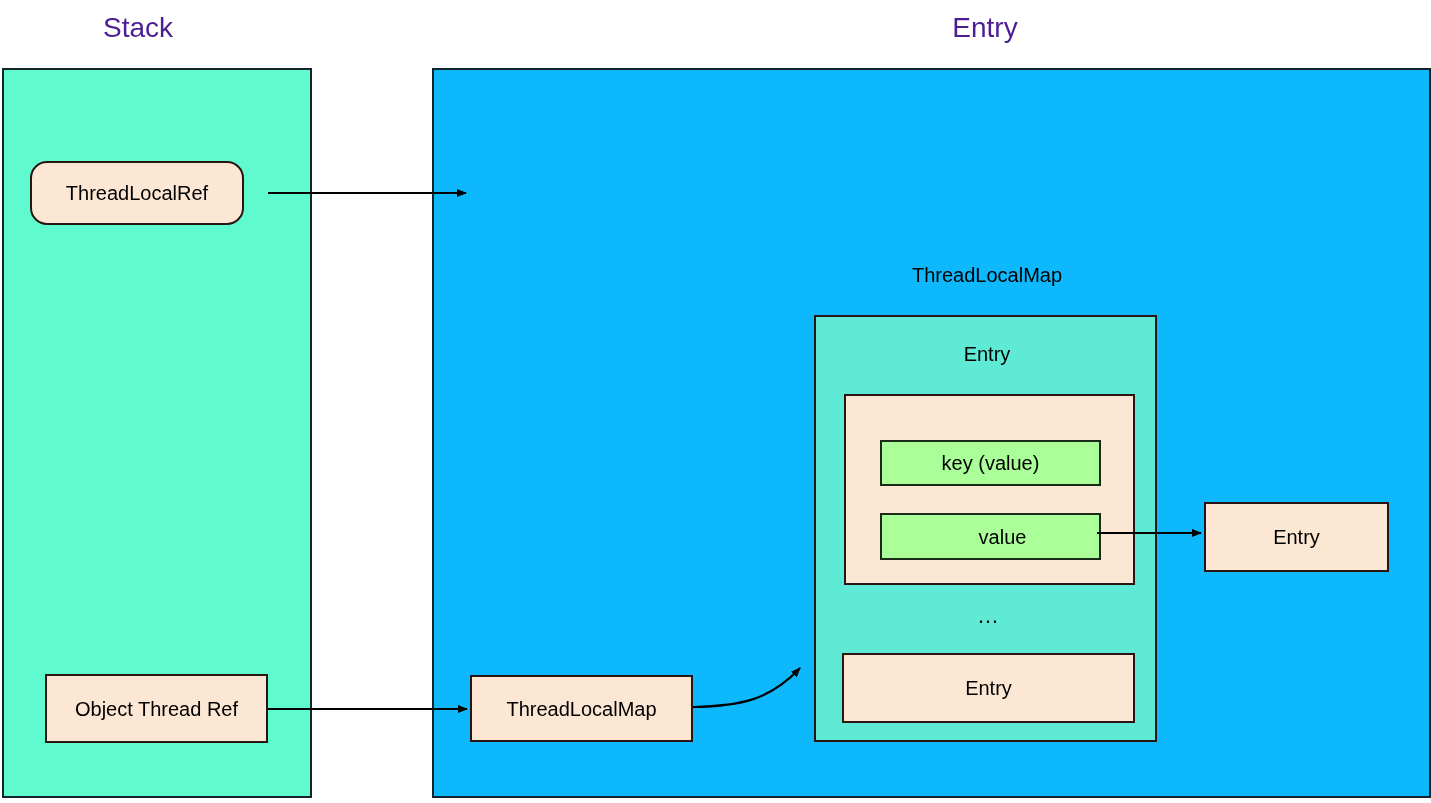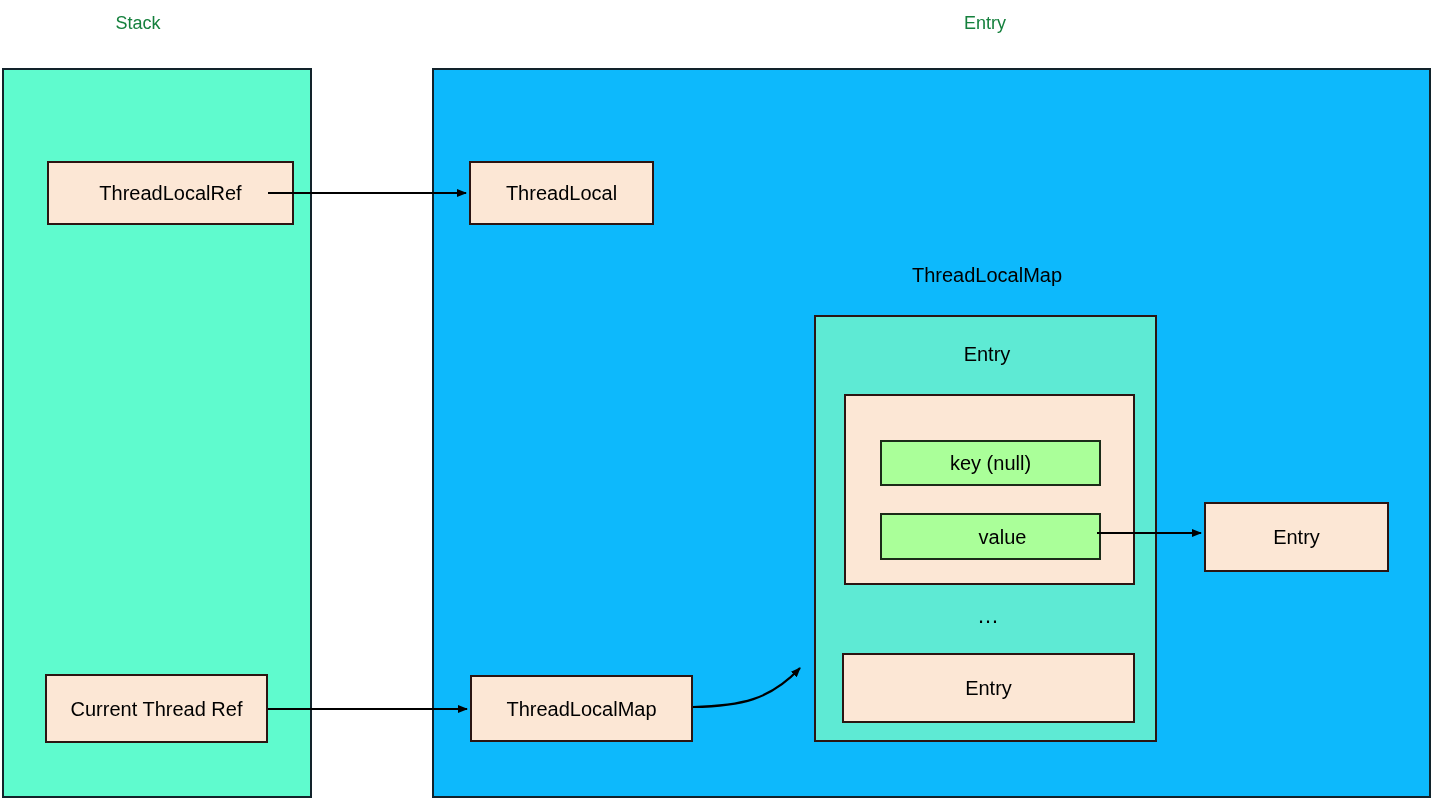--- a/index.html
+++ b/index.html
@@ -18,23 +18,23 @@
   }
   #canvas {
     position: absolute;
     left: 0;
     top: 0;
     width: 1431px;
     height: 803px;
   }
   .region-label {
     position: absolute;
-    font-size: 18px;
+    font-size: 28px;
     line-height: 1;
-    color: #15803d;
+    color: #4c1d95;
     text-align: left;
     white-space: nowrap;
     transform: translateX(-50%);
   }
   .region {
     position: absolute;
     box-sizing: border-box;
     border: 2.5px solid #12232b;
   }
   .region-stack {
@@ -101,50 +101,47 @@
 <div id="canvas">
 
   <div class="region-label" style="left:138px; top:14px;">Stack</div>
 
   <div class="region-label" style="left:985px; top:14px;">Entry</div>
 
   <div class="region region-stack" style="left:2px; top:68px; width:310px; height:730px;"></div>
 
   <div class="region region-heap" style="left:432px; top:68px; width:999px; height:730px;"></div>
 
-  <div class="node node-cream" style="left:47px; top:161px; width:247px; height:64px;">
+  <div class="node node-cream" style="left:30px; top:161px; width:214px; height:64px;border-radius:17px;">
     <span>ThreadLocalRef</span>
   </div>
 
   <div class="node node-cream" style="left:45px; top:674px; width:223px; height:69px;">
-    <span>Current Thread Ref</span>
+    <span>Object Thread Ref</span>
   </div>
 
-  <div class="node node-cream" style="left:469px; top:161px; width:185px; height:64px;">
-    <span>ThreadLocal</span>
-  </div>
 
   <div class="node node-cream" style="left:470px; top:675px; width:223px; height:67px;">
     <span>ThreadLocalMap</span>
   </div>
 
   <div class="node node-cream" style="left:1204px; top:502px; width:185px; height:70px;">
     <span>Entry</span>
   </div>
 
   <div class="inner-label" style="left:987px; top:265px;">ThreadLocalMap</div>
 
   <div class="node node-pink" style="left:814px; top:315px; width:343px; height:427px;">
 
     <div class="inner-label" style="left:171px; top:27px;">Entry</div>
 
     <div class="node node-cream" style="left:28px; top:77px; width:291px; height:191px; display:block;">
 
       <div class="node node-green" style="left:34px; top:44px; width:221px; height:46px;">
-        <span>key (null)</span>
+        <span>key (value)</span>
       </div>
 
       <div class="node node-green" style="left:34px; top:117px; width:221px; height:47px;padding-left:24px;">
         <span>value</span>
       </div>
     </div>
 
     <div class="ellipsis" style="left:173px; top:286px;">…</div>
 
     <div class="node node-cream" style="left:26px; top:336px; width:293px; height:70px;">

